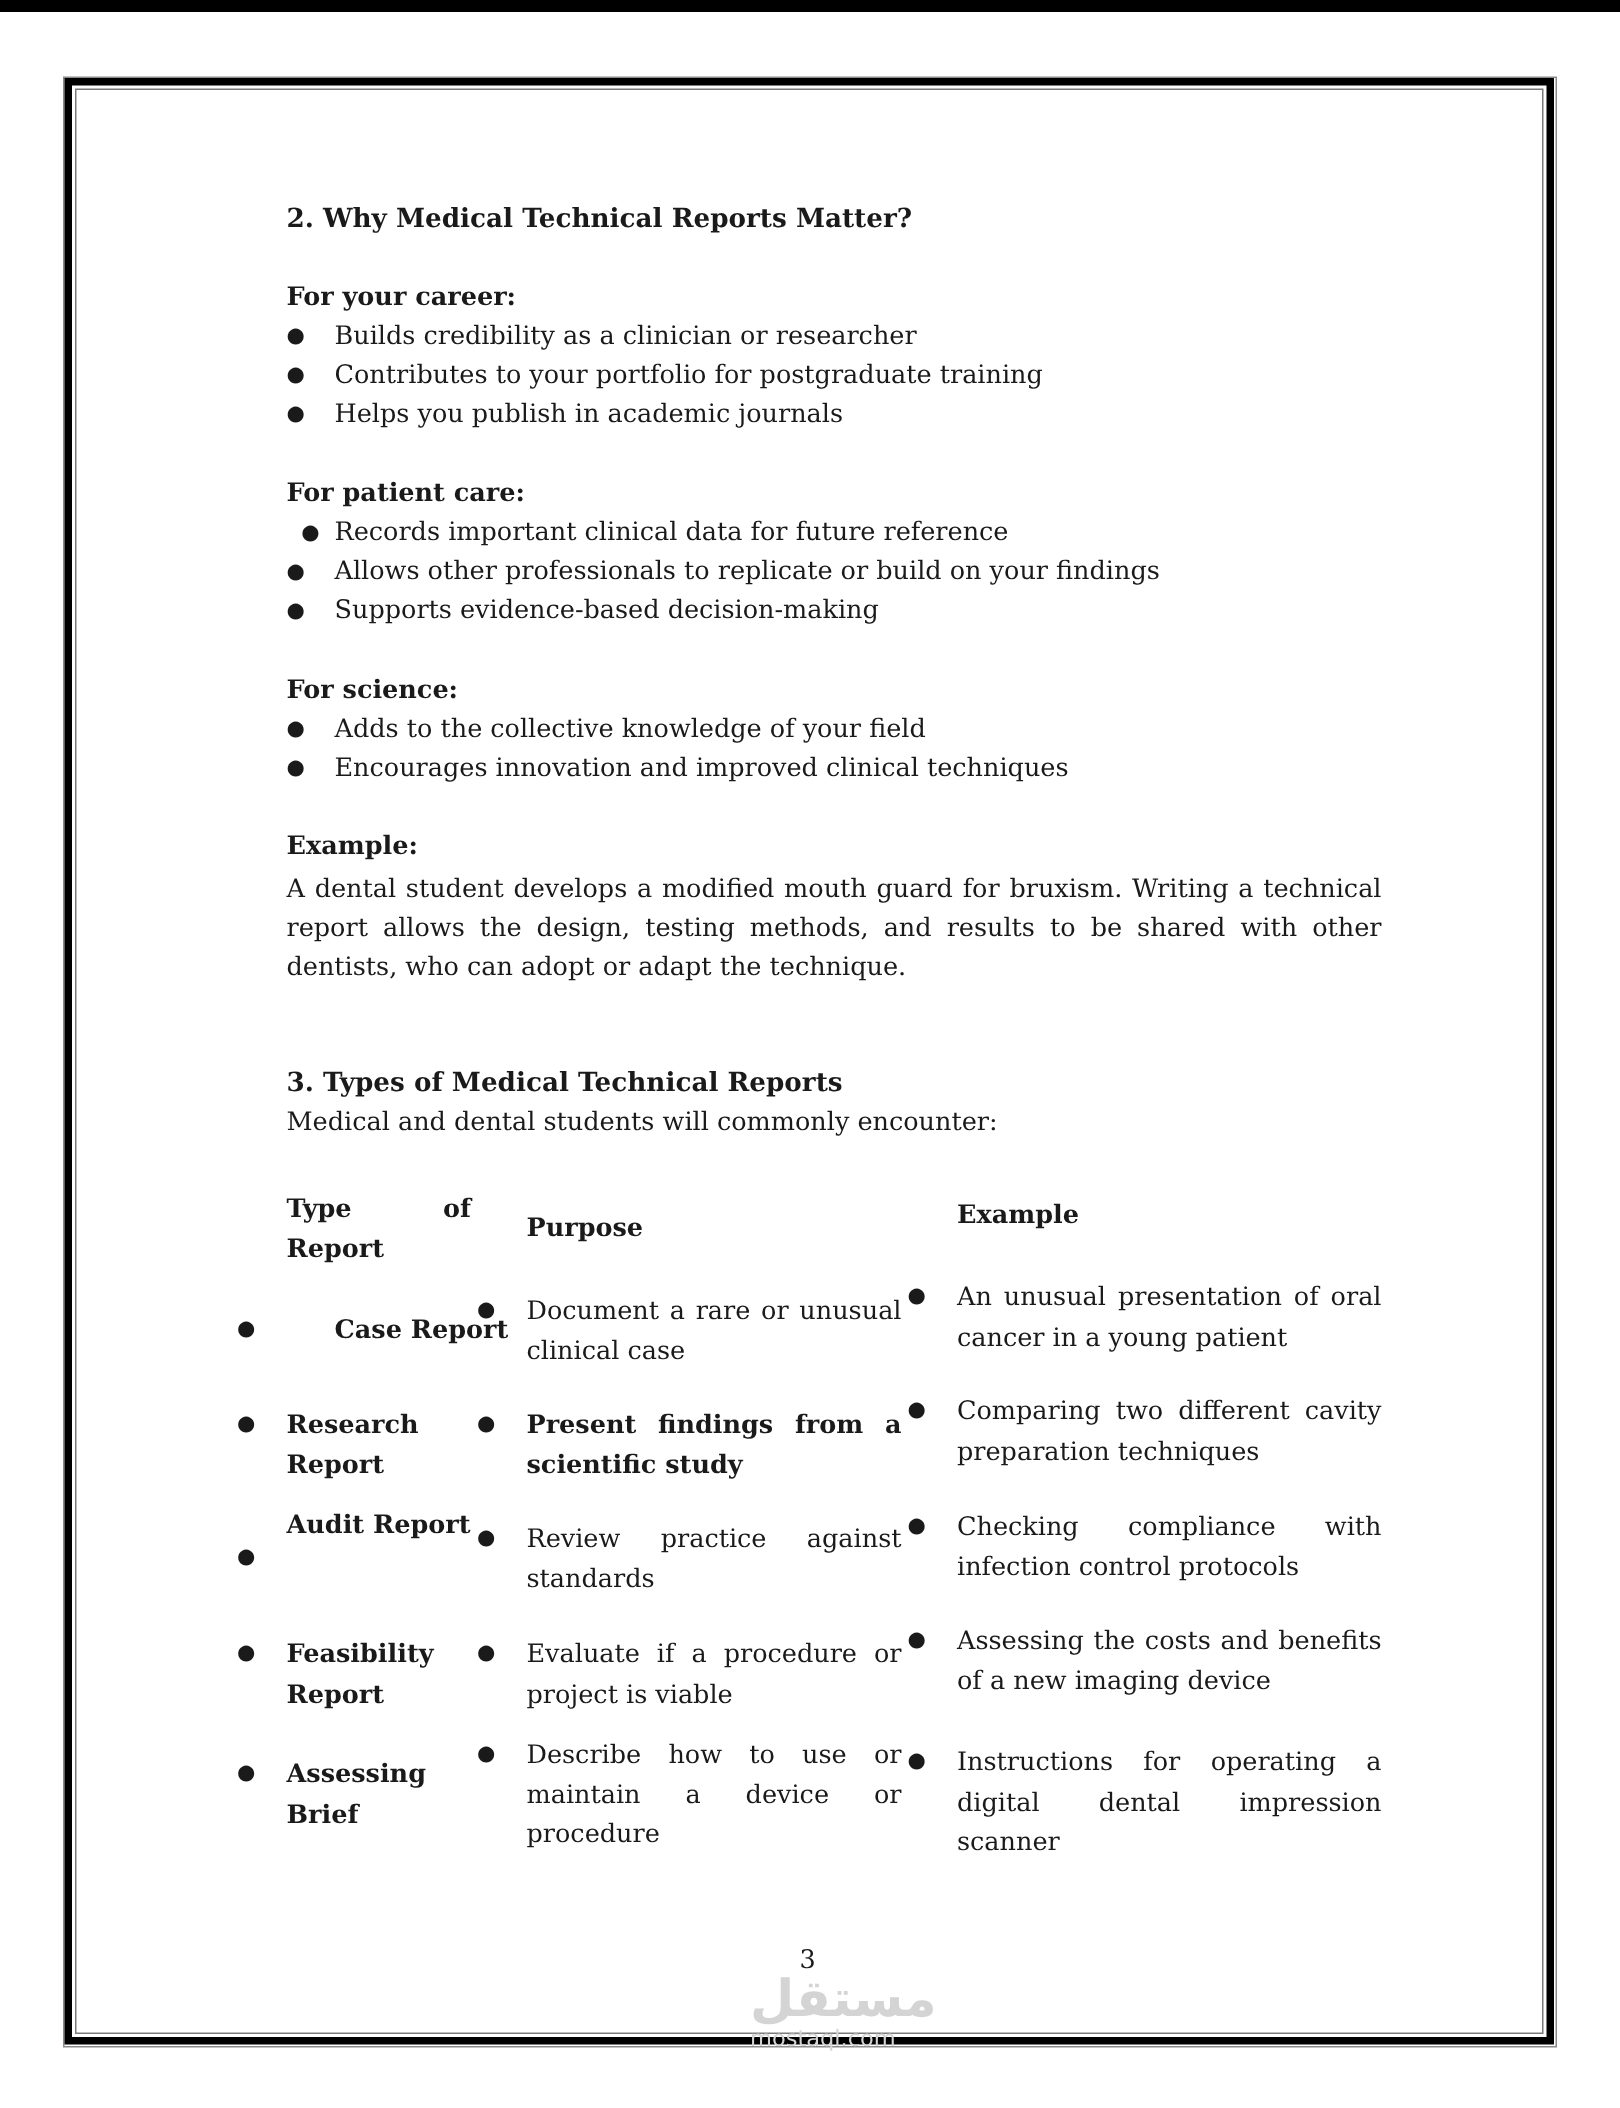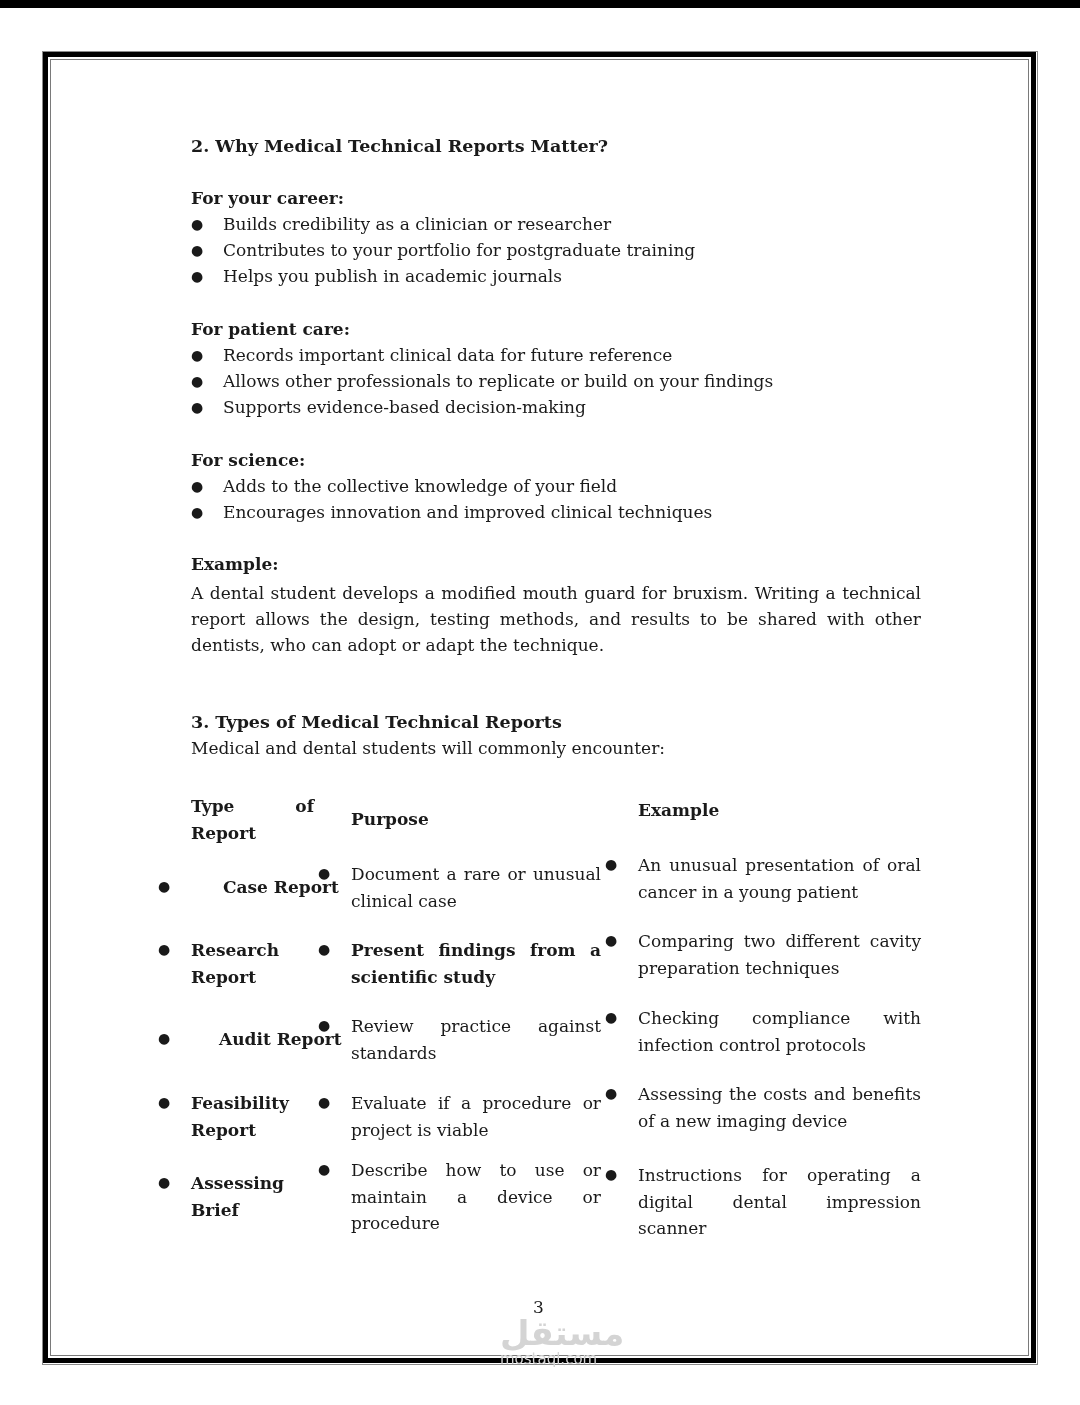--- a/index.html
+++ b/index.html
@@ -48,21 +48,21 @@
 <div class="content">
 
   <div class="abs h" style="top:136px;">2. Why Medical Technical Reports Matter?</div>
 
   <div class="abs sub" style="top:188px;">For your career:</div>
   <div class="li" style="top:214px;"><span class="dot">●</span><span>Builds credibility as a clinician or researcher</span></div>
   <div class="li" style="top:240px;"><span class="dot">●</span><span>Contributes to your portfolio for postgraduate training</span></div>
   <div class="li" style="top:266px;"><span class="dot">●</span><span>Helps you publish in academic journals</span></div>
 
   <div class="abs sub" style="top:319px;">For patient care:</div>
-  <div class="li" style="top:345px;"><span class="dot">●</span><span>Records important clinical data for future reference</span></div>
+  <div class="li" style="top:345px;text-align:center;"><span class="dot">●</span><span>Records important clinical data for future reference</span></div>
   <div class="li" style="top:371px;"><span class="dot">●</span><span>Allows other professionals to replicate or build on your findings</span></div>
   <div class="li" style="top:397px;"><span class="dot">●</span><span>Supports evidence-based decision-making</span></div>
 
   <div class="abs sub" style="top:450px;">For science:</div>
   <div class="li" style="top:476px;"><span class="dot">●</span><span>Adds to the collective knowledge of your field</span></div>
   <div class="li" style="top:502px;"><span class="dot">●</span><span>Encourages innovation and improved clinical techniques</span></div>
 
   <div class="abs sub" style="top:554px;">Example:</div>
   <div class="para" style="top:580px;">A dental student develops a modified mouth guard for bruxism. Writing a technical report allows the design, testing methods, and results to be shared with other dentists, who can adopt or adapt the technique.</div>
 
@@ -89,21 +89,21 @@
     <span class="bullet" style="left:158px; top:941px;">●</span>
     <div class="cell b" style="left:191px; top:937px; width:110px;">Research Report</div>
     <span class="bullet" style="left:318px; top:941px;">●</span>
     <div class="cell" style="left:351px; top:937px; width:250px; text-align:justify;font-weight:bold;">Present findings from a scientific study</div>
     <span class="bullet" style="left:605px; top:932px;">●</span>
     <div class="cell" style="left:638px; top:928px; width:283px; text-align:justify;">Comparing two different cavity preparation techniques</div>
   </div>
 
   <div>
     <span class="bullet" style="left:158px; top:1030px;">●</span>
-    <div class="cell b" style="left:191px; top:1026px; width:125px;margin-left:28px;">Audit Report</div>
+    <div class="cell b" style="left:191px; top:1004px; width:125px;">Audit Report</div>
     <span class="bullet" style="left:318px; top:1017px;">●</span>
     <div class="cell" style="left:351px; top:1013px; width:250px; text-align:justify;">Review practice against standards</div>
     <span class="bullet" style="left:605px; top:1009px;">●</span>
     <div class="cell" style="left:638px; top:1005px; width:283px; text-align:justify;">Checking compliance with infection control protocols</div>
   </div>
 
   <div>
     <span class="bullet" style="left:158px; top:1094px;">●</span>
     <div class="cell b" style="left:191px; top:1090px; width:110px;">Feasibility Report</div>
     <span class="bullet" style="left:318px; top:1094px;">●</span>

